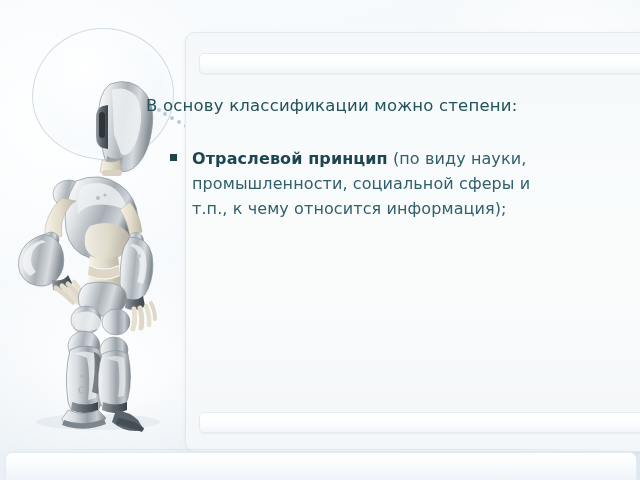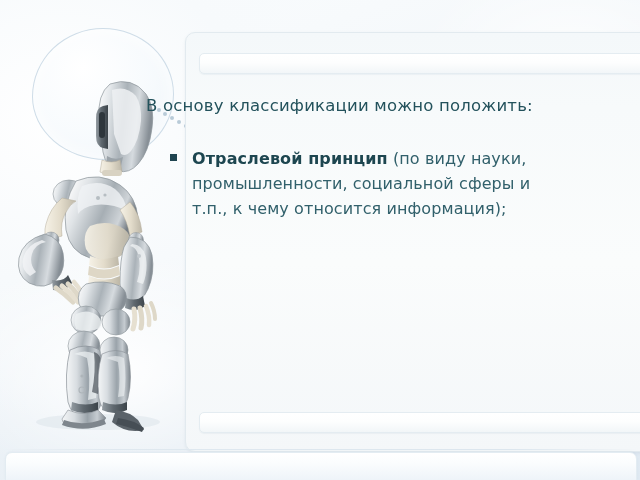--- a/index.html
+++ b/index.html
@@ -319,21 +319,21 @@
       </g>
     </svg>
   </div>
 
   <div id="content-panel">
     <div class="panel-bar top"></div>
     <div class="panel-bar bottom"></div>
   </div>
 
   <div id="text-block">
-    <div id="slide-heading">В основу классификации можно положить:</div>
+    <div id="slide-heading">В основу классификации можно степени:</div>
 
     <ul id="bullet-list">
       <li class="bullet-item">
         <span class="bullet-marker"></span>
         <span class="bullet-strong">Отраслевой принцип</span><span class="bullet-rest"> (по виду науки, промышленности, социальной сферы и т.п., к чему относится информация);</span>
       </li>
     </ul>
   </div>
 
   <div id="bottom-divider"></div>

